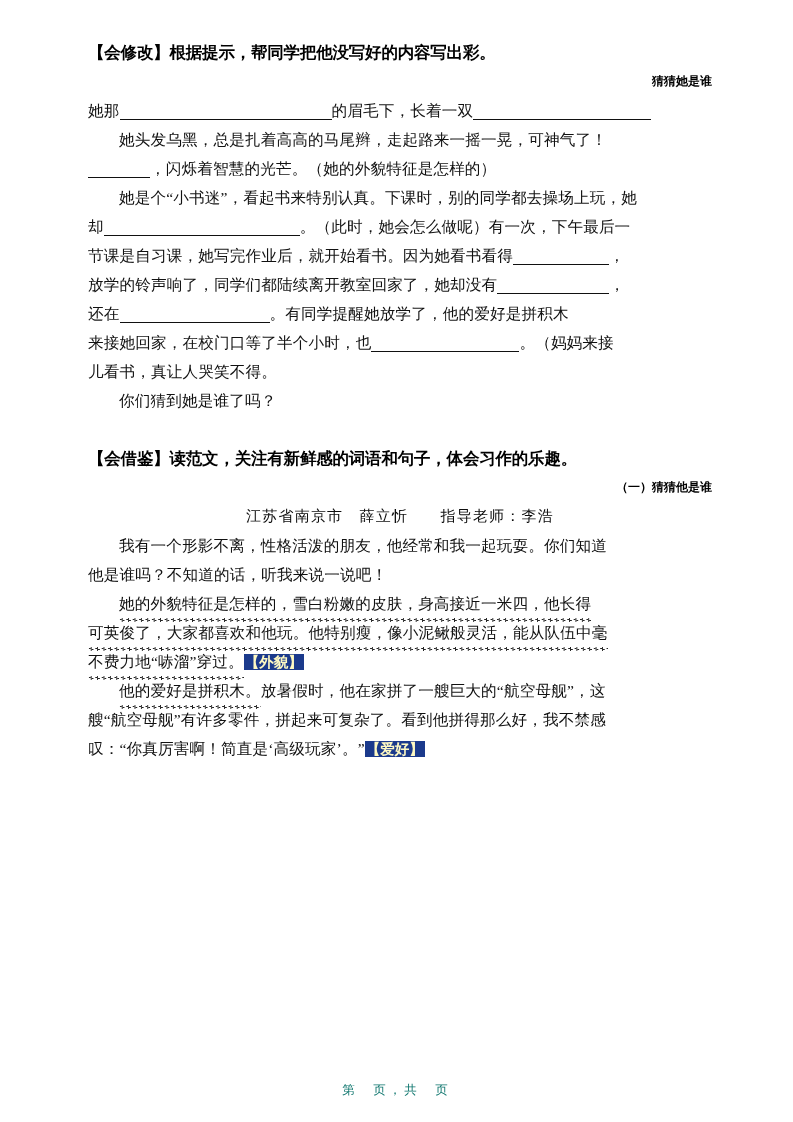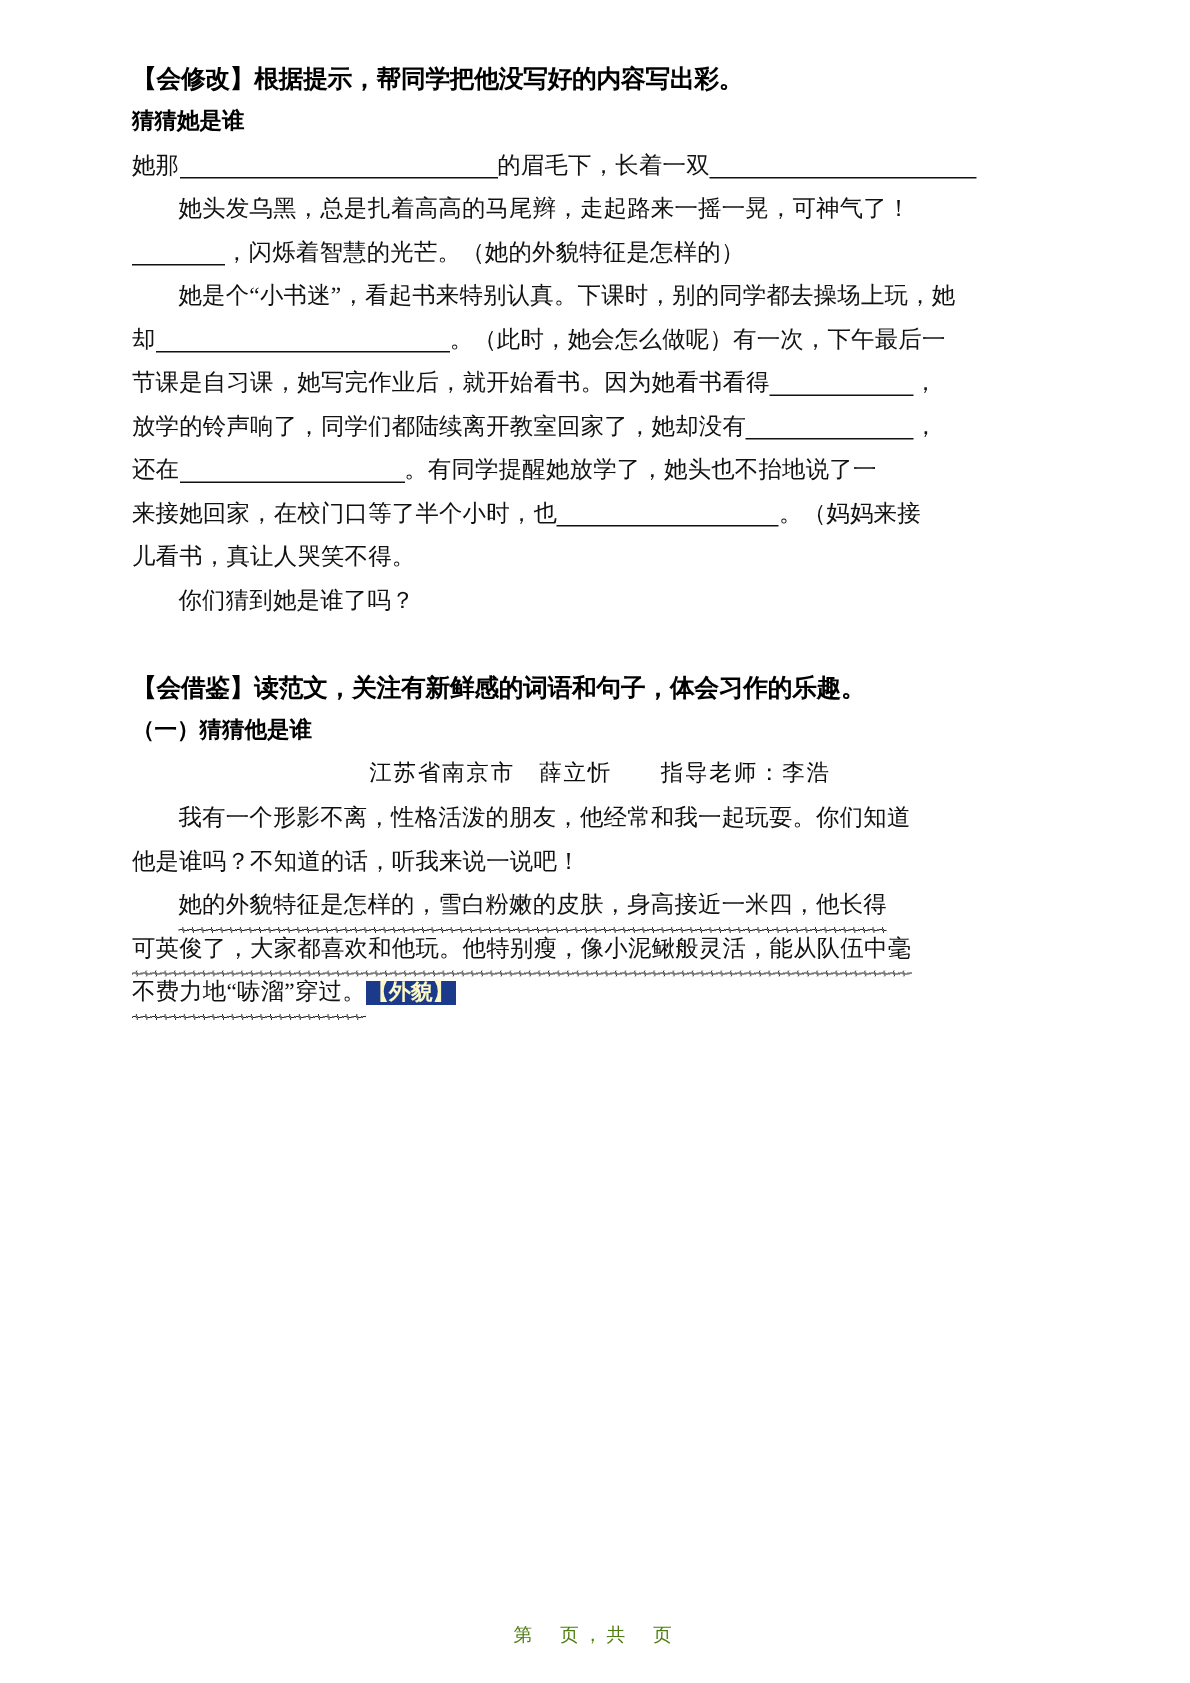--- a/index.html
+++ b/index.html
@@ -36,24 +36,24 @@
     font-weight: 700;
     font-size: 16.5px;
     letter-spacing: -0.2px;
     line-height: 29px;
     color: #000;
     white-space: nowrap;
   }
 
   
   .title-center {
-    text-align: left;
-    font-family: Liberation Mono, monospace;
+    text-align: right;
+    font-family: Liberation Serif, serif;
     font-weight: 700;
-    font-size: 15px;
+    font-size: 12px;
     line-height: 29px;
     color: #000;
   }
   .byline {
     text-align: center;
     font-size: 15px;
     line-height: 29px;
     font-family: "Liberation Serif", "DejaVu Serif", serif;
     letter-spacing: 1.2px;
   }
@@ -114,21 +114,21 @@
 
   
   .footer {
     position: absolute;
     left: 0;
     top: 1082px;
     width: 793px;
     text-align: center;
     font-family: "DejaVu Sans", "Liberation Sans", sans-serif;
     font-size: 12.5px;
-    color: #4d7c0f;
+    color: #0f766e;
     letter-spacing: 3px;
   }
   .spacer-line { height: 29px; }
 </style>
 </head>
 <body>
 
 <div class="page">
   <div class="content">
 
@@ -157,21 +157,21 @@
 
       <span class="line">
         <span>节课是自习课，她写完作业后，就开始看书。因为她看书看得</span><span class="blank" style="width:96px"></span><span>，</span>
       </span>
 
       <span class="line">
         <span>放学的铃声响了，同学们都陆续离开教室回家了，她却没有</span><span class="blank" style="width:112px"></span><span>，</span>
       </span>
 
       <span class="line">
-        <span>还在</span><span class="blank" style="width:150px"></span><span>。有同学提醒她放学了，她头也不抬地说了一</span>
+        <span>还在</span><span class="blank" style="width:150px"></span><span>。有同学提醒她放学了，他的爱好是拼积木</span>
       </span>
 
 
       <span class="line">
         <span>来接她回家，在校门口等了半个小时，也</span><span class="blank" style="width:148px"></span><span>。（妈妈来接</span>
       </span>
 
 
       <span class="line">儿看书，真让人哭笑不得。</span>
     </div>
@@ -197,19 +197,28 @@
         <span class="wavy">她的外貌特征是怎样的，雪白粉嫩的皮肤，身高接近一米四，他长得</span>
       </span>
       <span class="line">
         <span class="wavy">可英俊了，大家都喜欢和他玩。他特别瘦，像小泥鳅般灵活，能从队伍中毫</span>
       </span>
       <span class="line">
         <span class="wavy">不费力地“哧溜”穿过。</span><span class="tag-blue">【外貌】</span>
       </span>
     </div>
 
+    <div class="para">
+      <span class="line indent">
+        <span class="wavy">他的爱好是拼积木。</span><span>放暑假时，他在家拼了一艘巨大的“航空母舰”，这</span>
+      </span>
+      <span class="line">艘“航空母舰”有许多零件，拼起来可复杂了。看到他拼得那么好，我不禁感</span>
+      <span class="line">
+        <span>叹：“你真厉害啊！简直是‘高级玩家’。”</span><span class="tag-blue">【爱好】</span>
+      </span>
+    </div>
 
   </div>
 
   <div class="footer">
     <span>第　页，共　页</span>
   </div>
 </div>
 
 </body></html>

